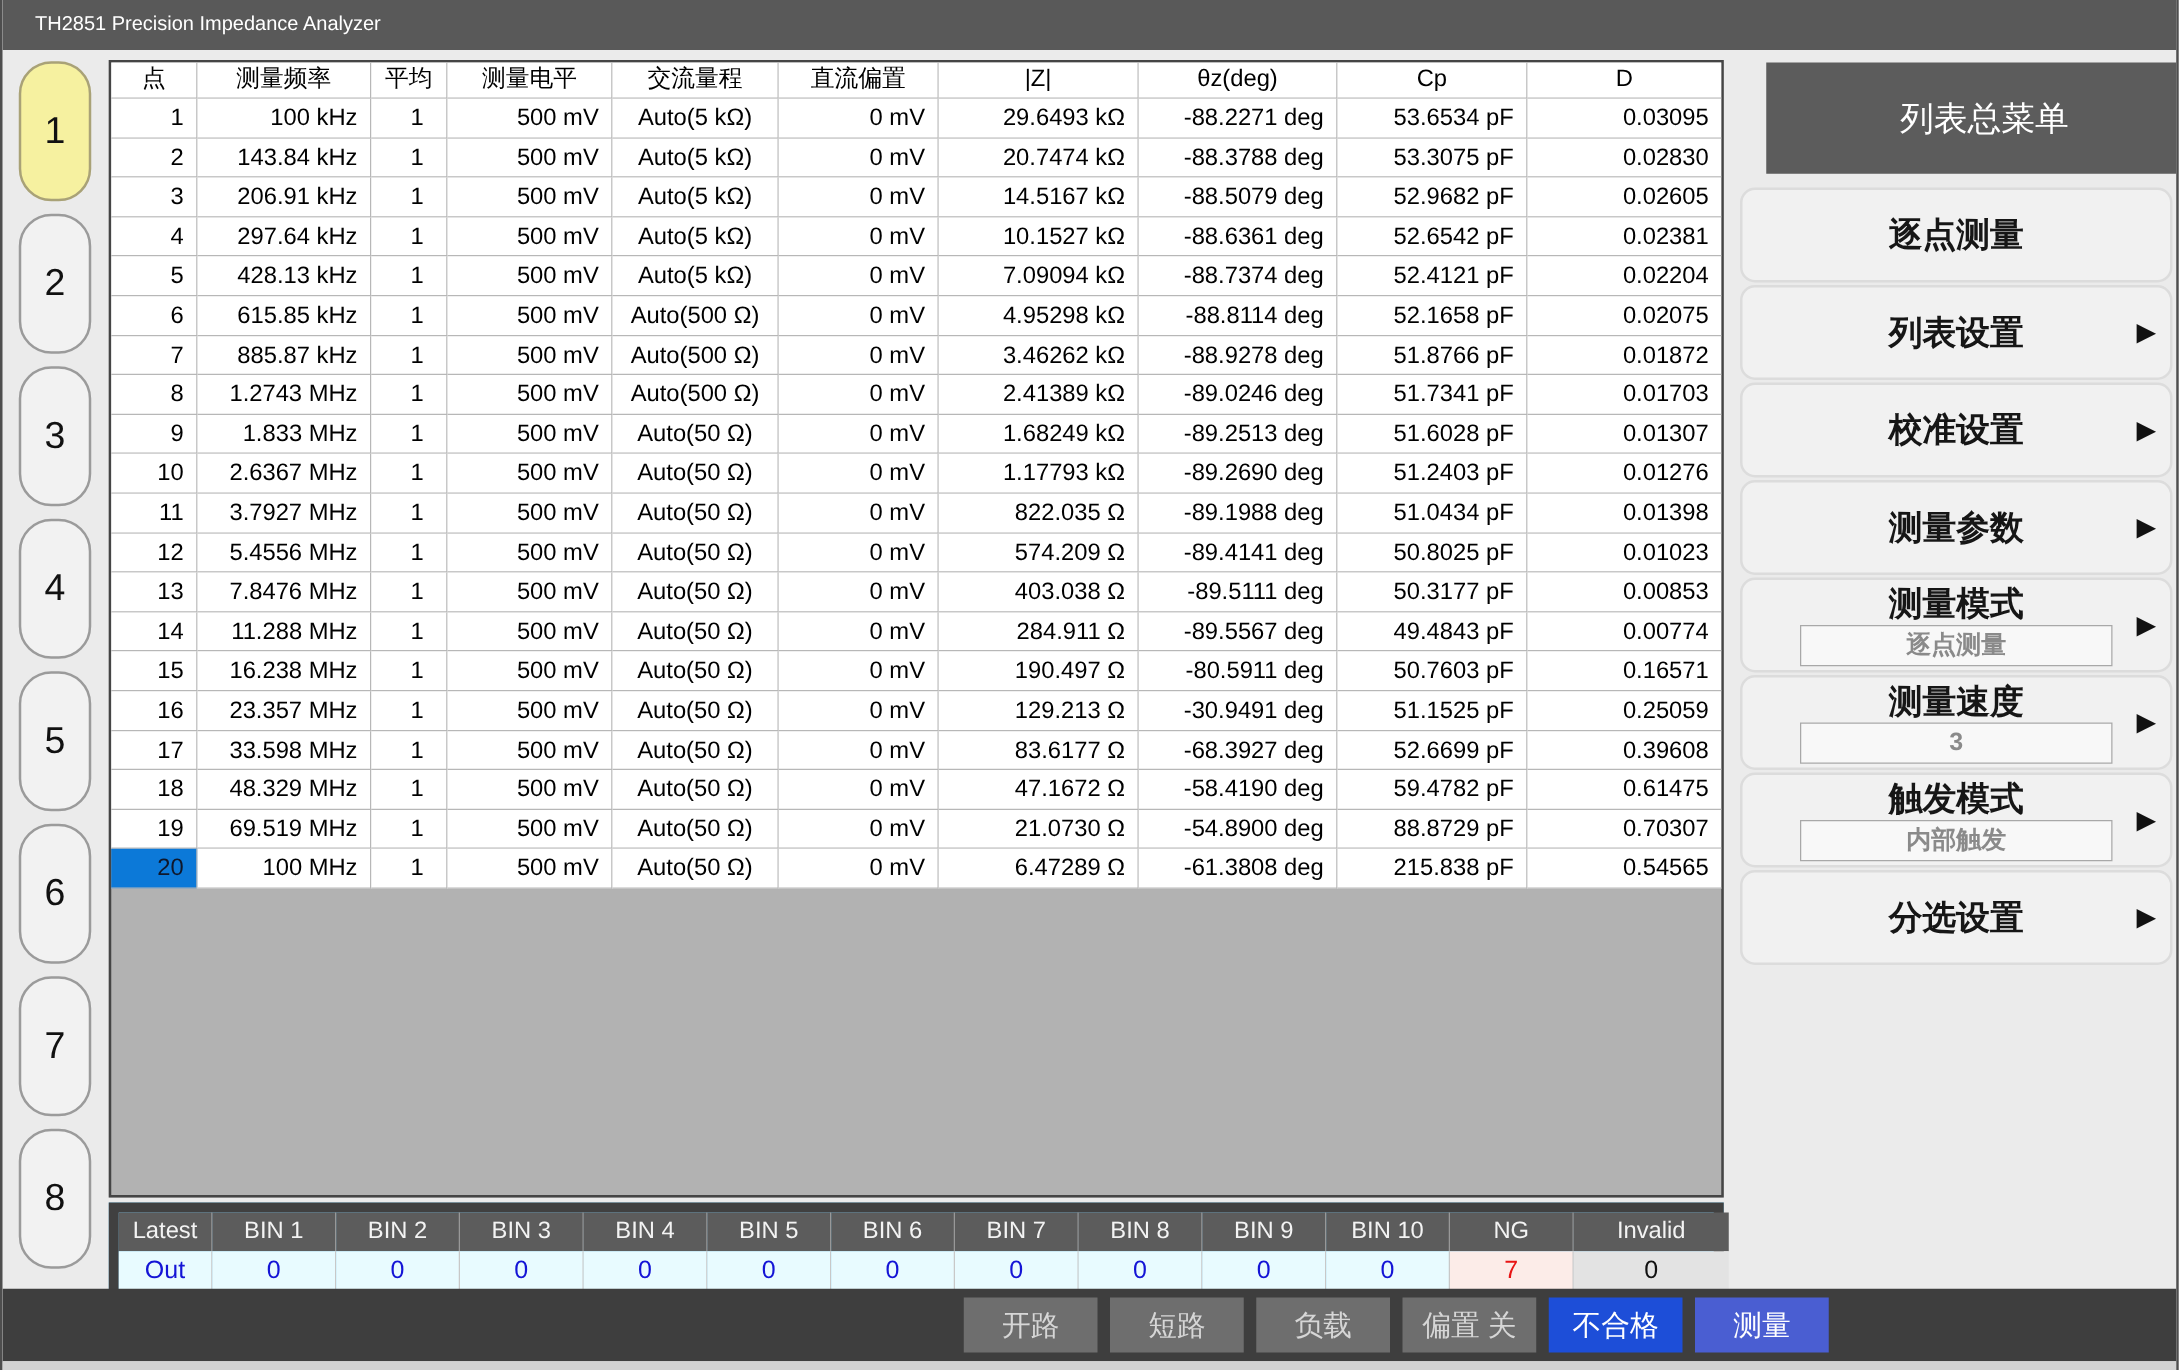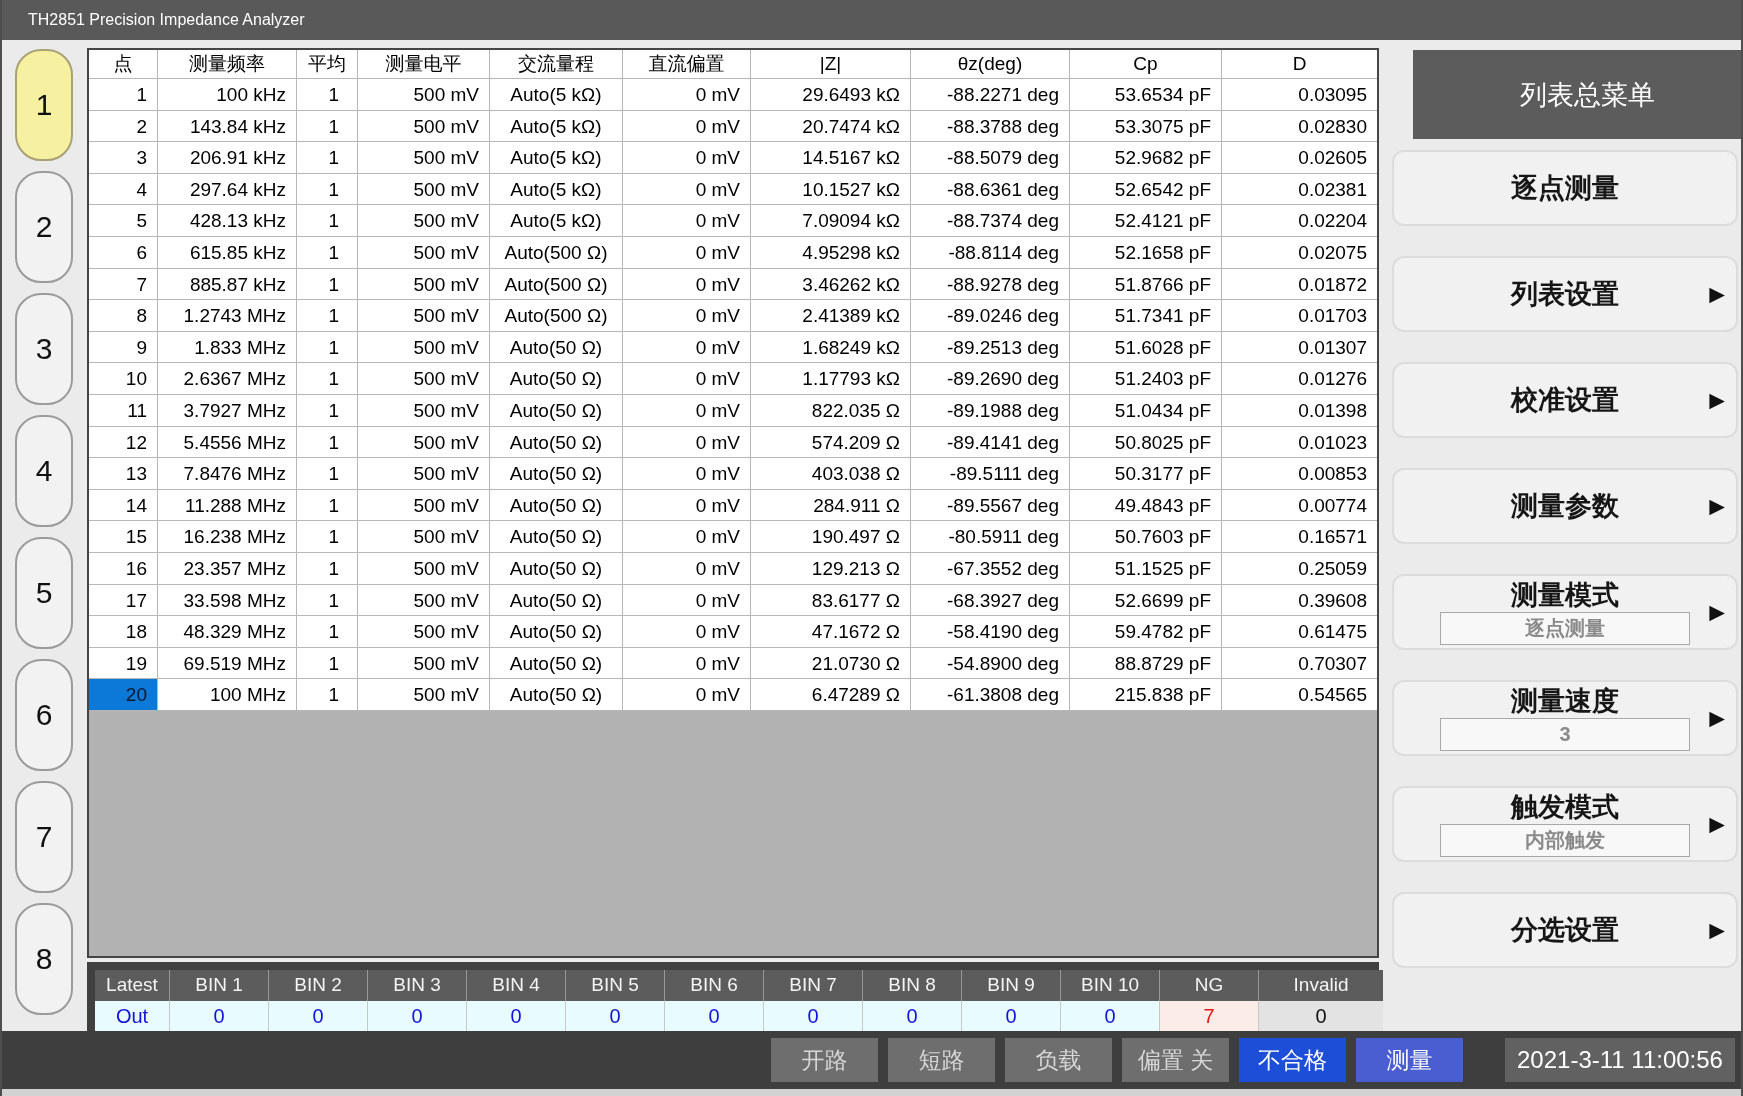--- a/index.html
+++ b/index.html
@@ -31,21 +31,21 @@
   .bin-row { display:grid; grid-template-columns:75px repeat(10, 99px) 99px 124px; }
   .bin-h { height:31px; line-height:30px; background:#5c5c5c; color:#f3f3f3; font-size:19px; text-align:center; border-right:1px solid #989898; }
   .bin-v { height:31px; line-height:30px; background:#e8fbff; color:#1414d6; font-size:20px; text-align:center; border-right:1px solid #c8c8c8; }
   .bin-h:last-child, .bin-v:last-child { border-right:none; }
   .bin-v.ng { color:#e81414; background:#fcece8; }
   .bin-v.invalid { color:#111; background:#e3e3e3; }
 
   
   .menu-title { position:absolute; left:1388px; top:50px; width:349px; height:89px; background:#5c5c5c; color:#fff; font-size:27px; font-weight:500; display:flex; align-items:center; justify-content:center;margin-left:23px; }
   .menu { position:absolute; left:1390px; top:150px; width:346px; }
-  .menu-btn { position:relative; width:346px; height:76px; margin-bottom:30px; background:#f1f1f1; border:2px solid #dcdcdc; border-radius:12px; cursor:pointer; display:flex; flex-direction:column; align-items:center; justify-content:center; }
+  .menu-btn { position:relative; width:346px; height:76px; margin-bottom:2px; background:#f1f1f1; border:2px solid #dcdcdc; border-radius:12px; cursor:pointer; display:flex; flex-direction:column; align-items:center; justify-content:center; }
   .menu-btn .lbl { font-size:27px; font-weight:600; color:#161616; line-height:32px; }
   .menu-btn .sub { width:250px; height:33px; margin-top:1px; background:#f8f8f8; border:1px solid #a8a8a8; color:#8a8a8a; font-size:20px; font-weight:700; line-height:31px; text-align:center; }
   .menu-btn .arrow { position:absolute; right:6px; top:50%; transform:translateY(-50%); font-size:26px; color:#111; }
 
   
   .statusbar { position:absolute; left:0; top:1031px; width:100%; height:58px; background:#3e3e3e; }
   .status-btns { position:absolute; left:769px; top:7px; display:flex; gap:10px; }
   .s-btn { min-width:107px; height:44px; padding:0 8px; display:flex; align-items:center; justify-content:center; font-size:23px; cursor:pointer; }
   .s-gray { background:#6e6e6e; color:#d6d6d6; }
   .s-red  { background:#1d4ed8; color:#fff; font-weight:500; }
@@ -268,21 +268,21 @@
           <div class="td a-r">0.16571</div>
         </div>
         <div class="t-row">
           <div class="td a-r">16</div>
           <div class="td a-r">23.357 MHz</div>
           <div class="td a-rw">1</div>
           <div class="td a-r">500 mV</div>
           <div class="td a-c">Auto(50 Ω)</div>
           <div class="td a-r">0 mV</div>
           <div class="td a-r">129.213 Ω</div>
-          <div class="td a-r">-67.3552 deg</div>
+          <div class="td a-r">-30.9491 deg</div>
           <div class="td a-r">51.1525 pF</div>
           <div class="td a-r">0.25059</div>
         </div>
         <div class="t-row">
           <div class="td a-r">17</div>
           <div class="td a-r">33.598 MHz</div>
           <div class="td a-rw">1</div>
           <div class="td a-r">500 mV</div>
           <div class="td a-c">Auto(50 Ω)</div>
           <div class="td a-r">0 mV</div>
@@ -405,19 +405,16 @@
 
   <div class="statusbar">
     <div class="status-btns">
         <div class="s-btn s-gray">开路</div>
         <div class="s-btn s-gray">短路</div>
         <div class="s-btn s-gray">负载</div>
         <div class="s-btn s-gray">偏置 关</div>
         <div class="s-btn s-red">不合格</div>
         <div class="s-btn s-blue">测量</div>
       </div>
-    <div class="clock">
-      <span>2021-3-11 11:00:56</span>
-    </div>
   </div>
   <div class="bottom-strip"></div>
 
 </div>
 
 </body></html>

